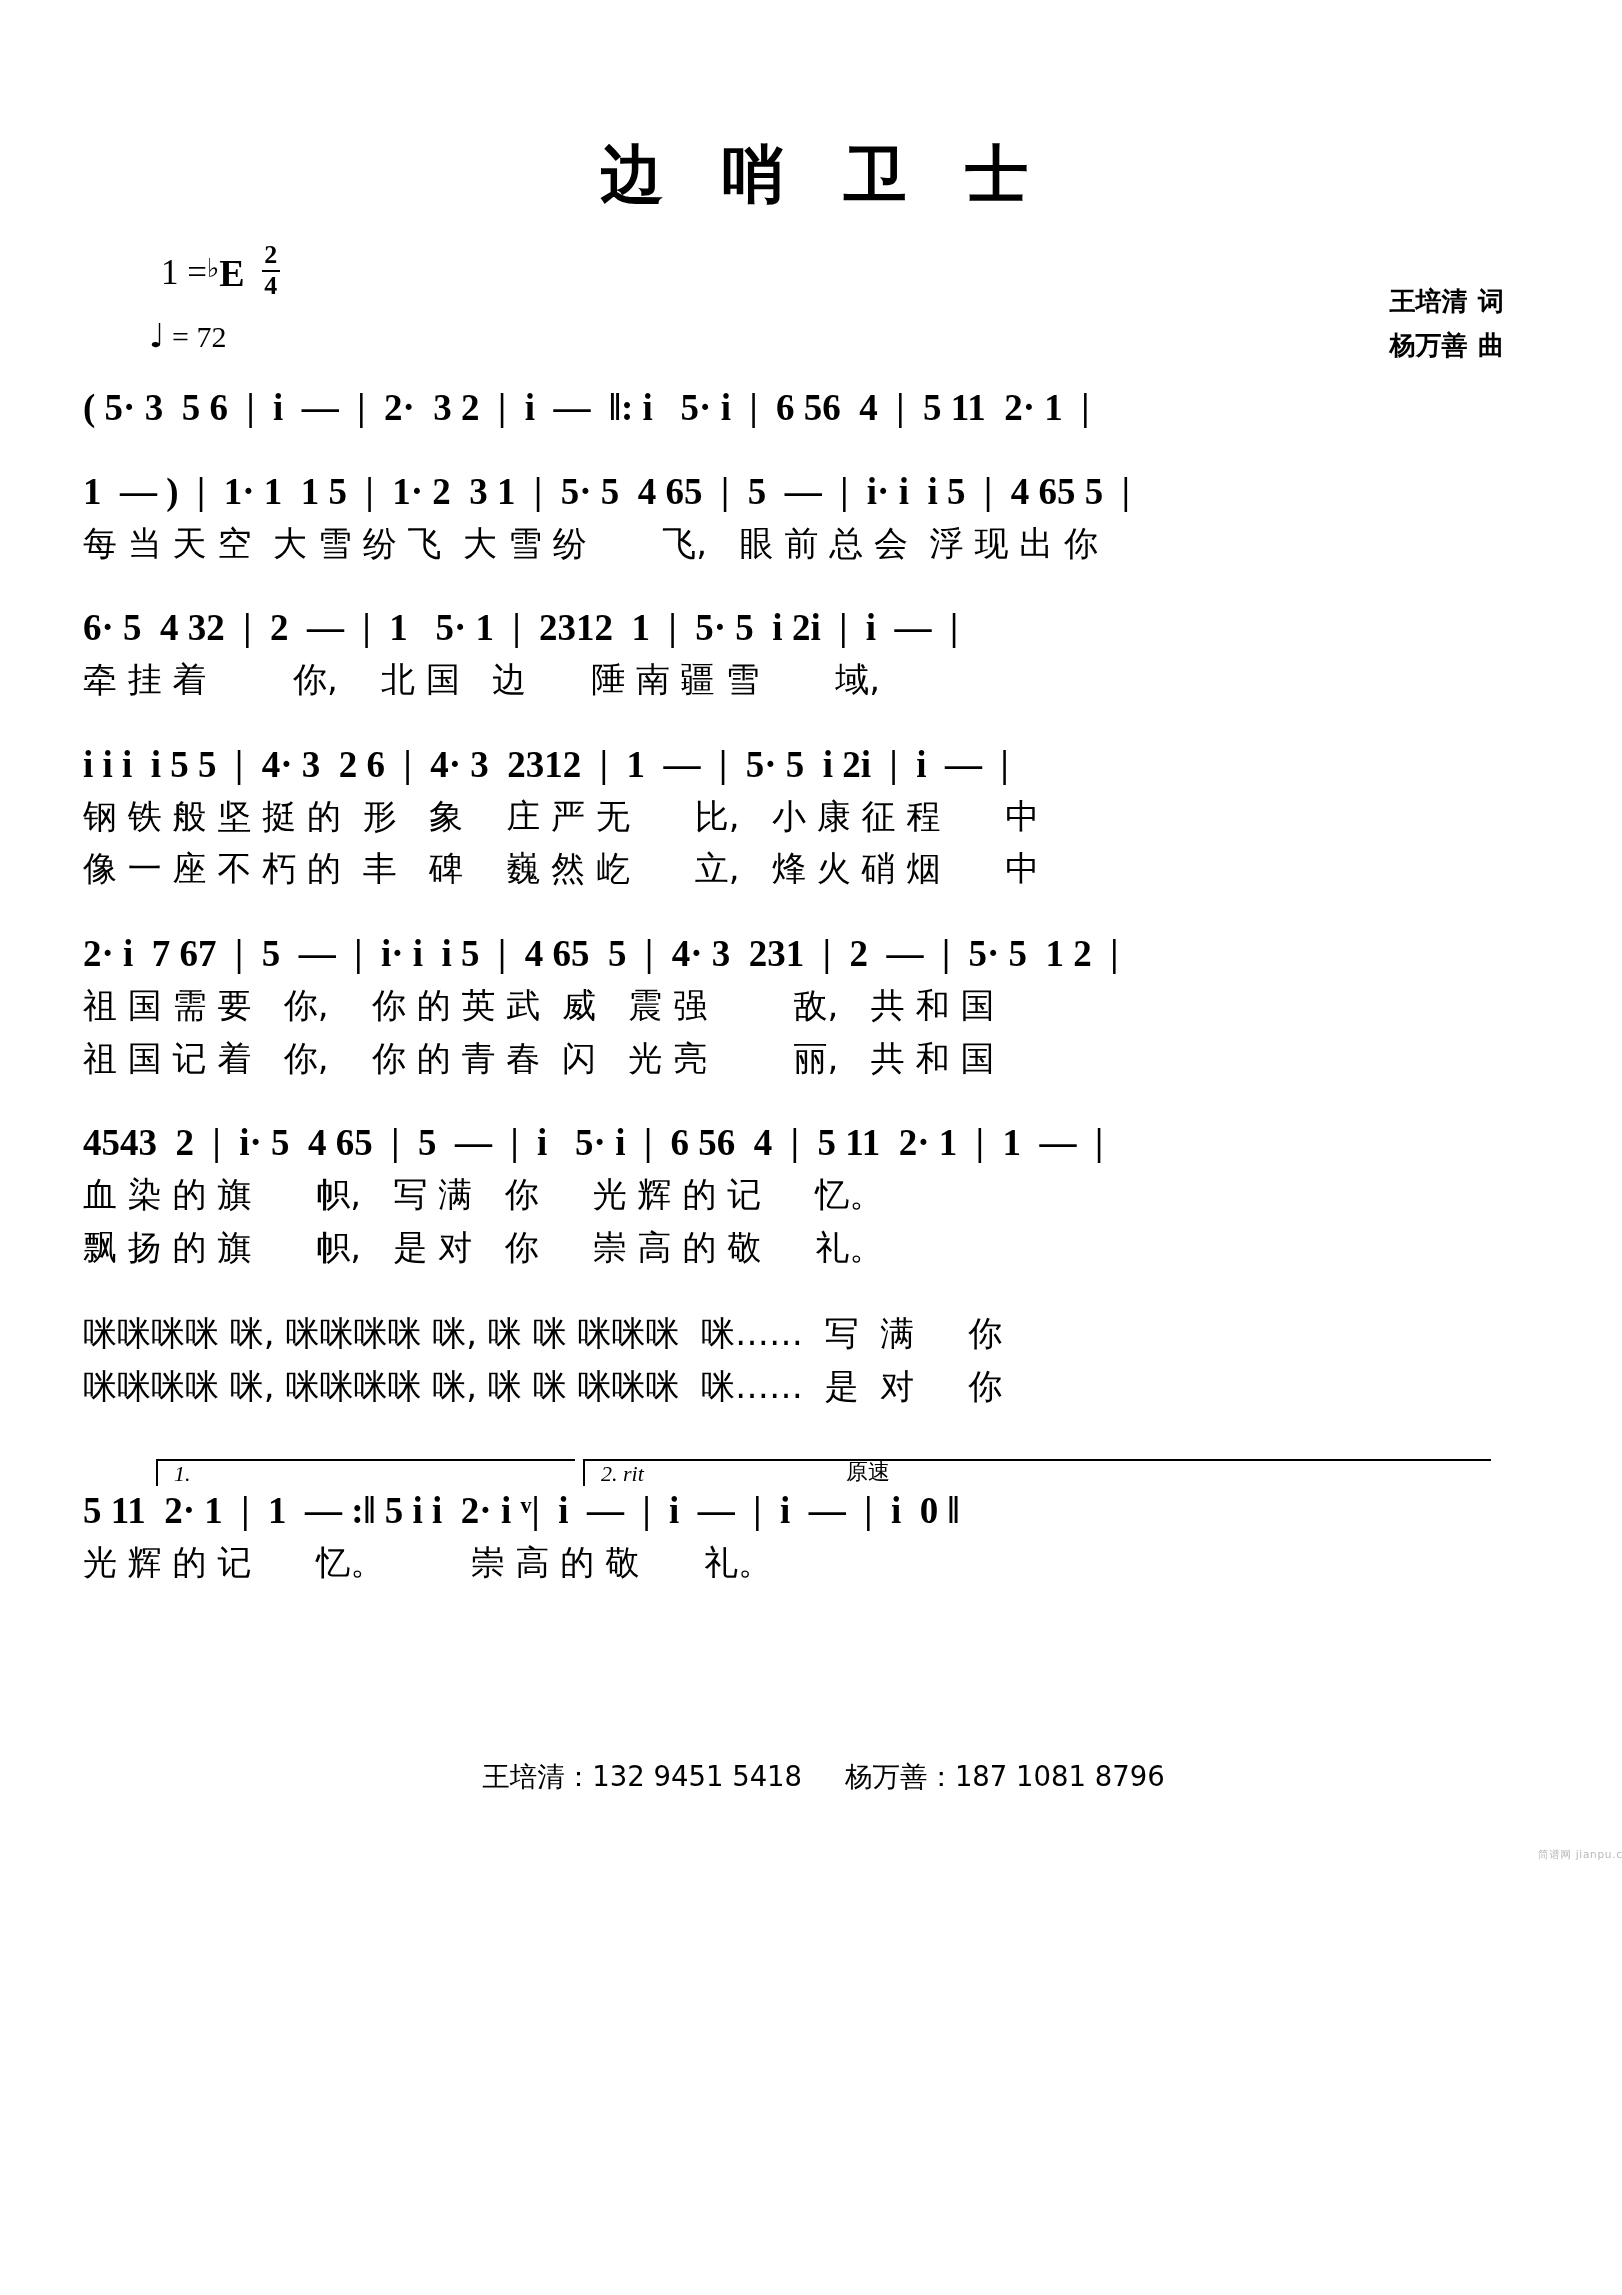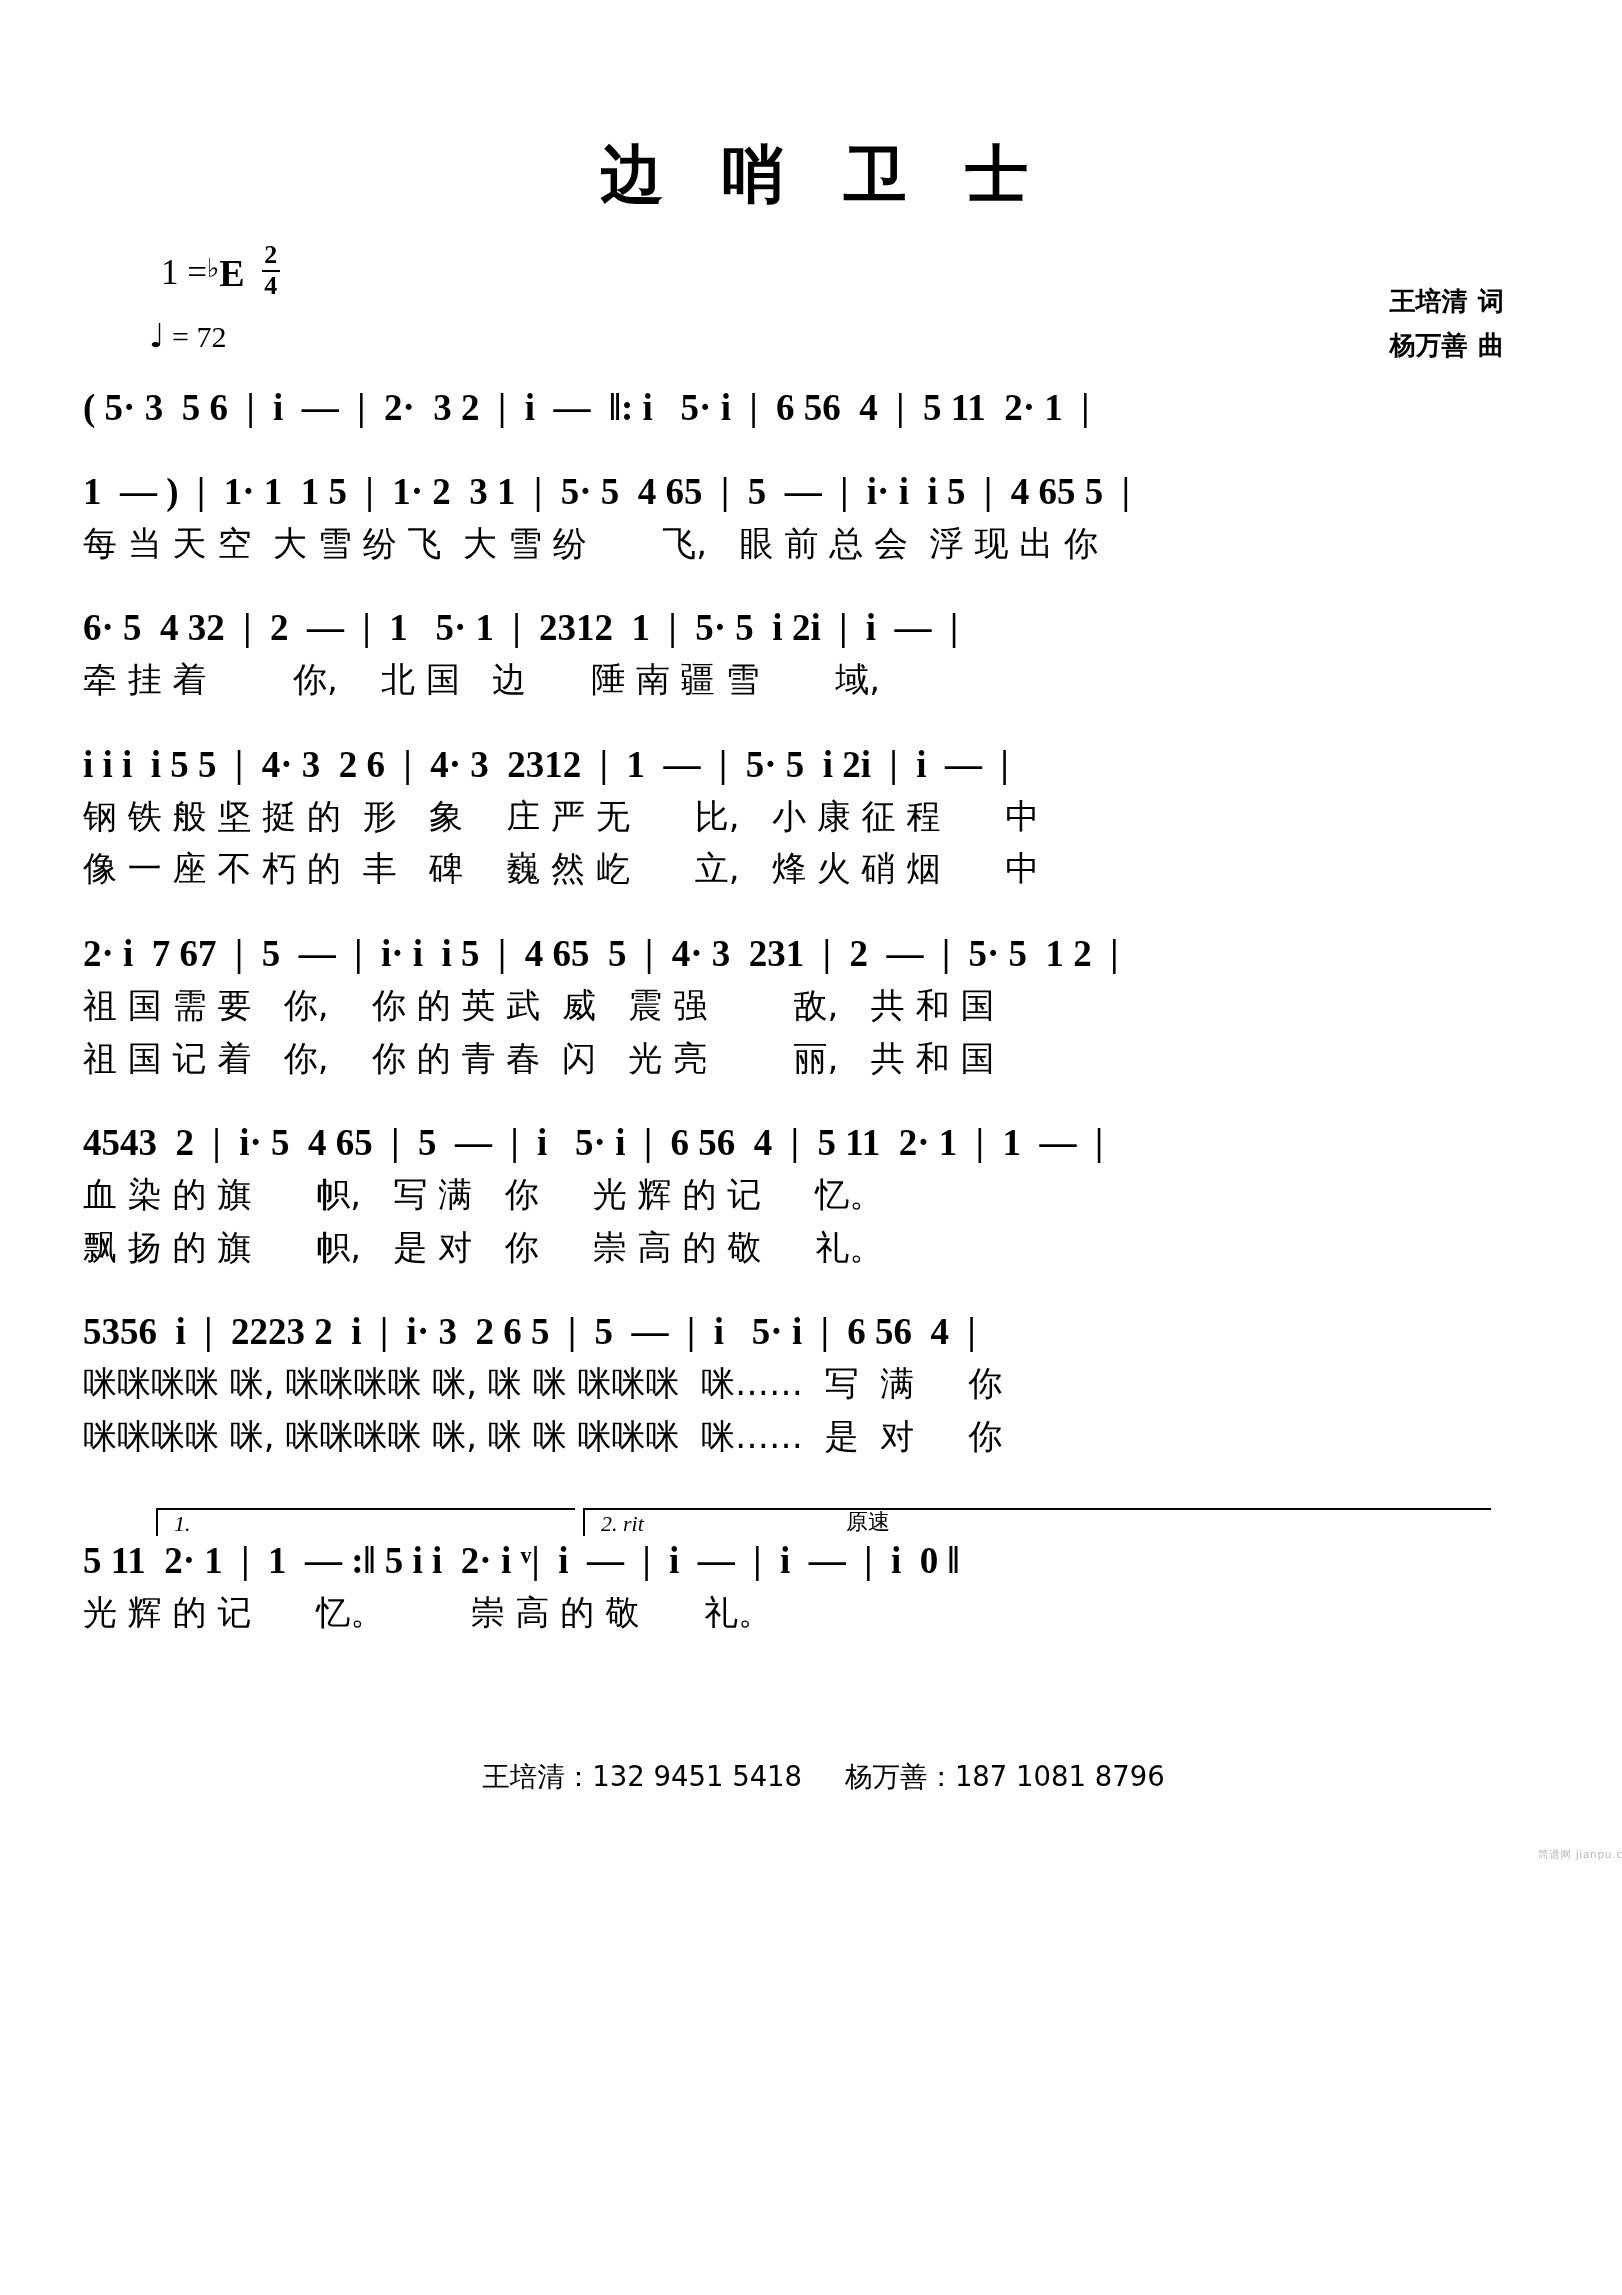--- a/index.html
+++ b/index.html
@@ -239,21 +239,20 @@
   <div class="sys-gap"></div>
 
   <div class="system">
     <div class="music-line">4543  2  |  i· 5  4 65  |  5  —  |  i   5· i  |  6 56  4  |  5 11  2· 1  |  1  —  |</div>
     <div class="lyric-line">血 染 的 旗      帜,   写 满   你     光 辉 的 记     忆。</div>
     <div class="lyric-line">飘 扬 的 旗      帜,   是 对   你     崇 高 的 敬     礼。</div>
   </div>
   <div class="sys-gap"></div>
 
   <div class="system">
-    <div class="music-line">5356  i  |  2223 2  i  |  i· 3  2 6 5  |  5  —  |  i   5· i  |  6 56  4  |</div>
     <div class="lyric-line">咪咪咪咪 咪, 咪咪咪咪 咪, 咪 咪 咪咪咪  咪……  写  满     你</div>
     <div class="lyric-line">咪咪咪咪 咪, 咪咪咪咪 咪, 咪 咪 咪咪咪  咪……  是  对     你</div>
   </div>
   <div class="sys-gap"></div>
 
   <div class="endings">
     <div class="ending-box" style="left:13px; width:419px;"></div>
     <div class="ending-label" style="left:31px;">1.</div>
     <div class="ending-box" style="left:440px; width:908px;"></div>
     <div class="ending-label" style="left:458px;">2. rit</div>

